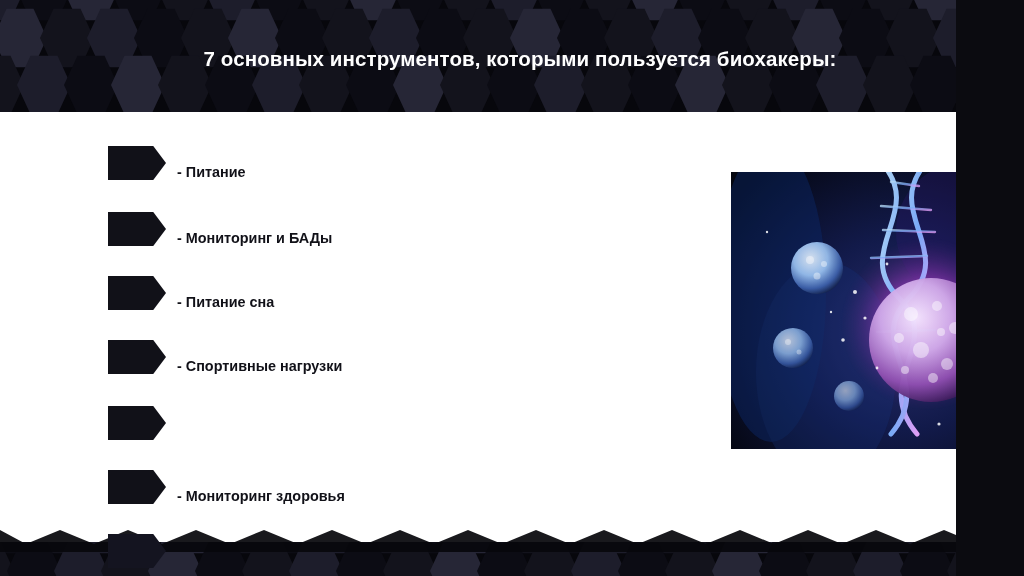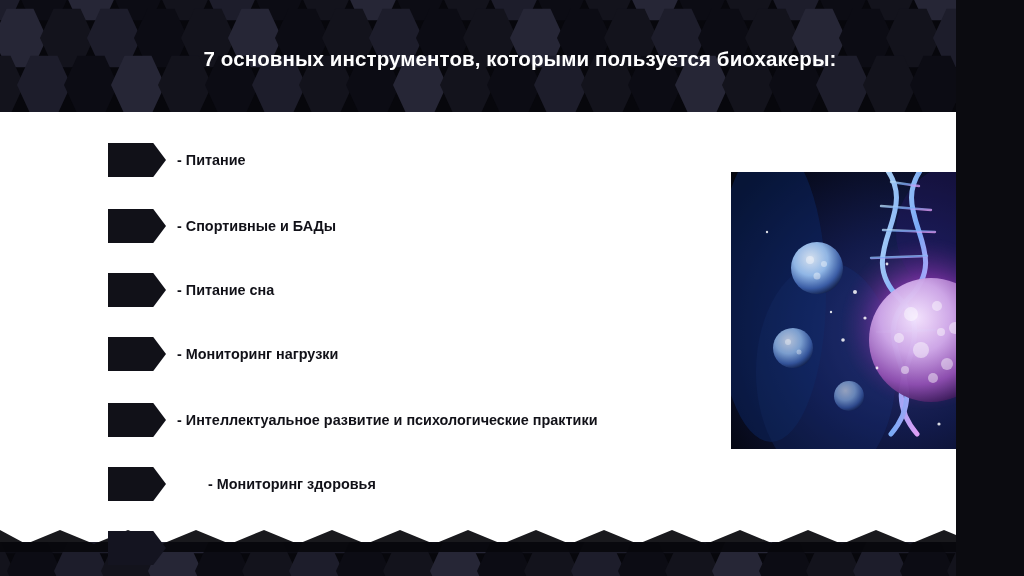--- a/index.html
+++ b/index.html
@@ -80,21 +80,21 @@
     position: absolute;
     left: 0; top: 112px;
     width: 740px; height: 430px;
     z-index: 5;
   }
   .bullet-row {
     position: absolute;
     left: 108px;
     height: 40px;
     display: flex;
-    align-items: center;
+    align-items: flex-end;
   }
   .chev {
     width: 58px; height: 34px;
     background: #111118;
     clip-path: polygon(0% 0%, 78% 0%, 100% 50%, 78% 100%, 0% 100%);
     flex: 0 0 auto;
   }
   .bullet-text {
     margin-left: 11px;
     color: #111118;
@@ -293,35 +293,34 @@
 
   <div class="title">7 основных инструментов, которыми пользуется биохакеры:</div>
 
   <div class="bullets">
     <div class="bullet-row" style="top:28px;">
       <div class="chev"></div>
       <div class="bullet-text">- Питание</div>
     </div>
     <div class="bullet-row" style="top:94px;">
       <div class="chev"></div>
-      <div class="bullet-text">- Спортивные и БАДы</div>
+      <div class="bullet-text">- Мониторинг и БАДы</div>
     </div>
     <div class="bullet-row" style="top:158px;">
       <div class="chev"></div>
       <div class="bullet-text">- Питание сна</div>
     </div>
     <div class="bullet-row" style="top:222px;">
       <div class="chev"></div>
-      <div class="bullet-text">- Мониторинг нагрузки</div>
+      <div class="bullet-text">- Спортивные нагрузки</div>
     </div>
     <div class="bullet-row" style="top:288px;">
       <div class="chev"></div>
-      <div class="bullet-text">- Интеллектуальное развитие и психологические практики</div>
-    </div>
-    <div class="bullet-row" style="top:352px;gap:31px;">
+    </div>
+    <div class="bullet-row" style="top:352px;">
       <div class="chev"></div>
       <div class="bullet-text">- Мониторинг здоровья</div>
     </div>
     <div class="bullet-row last" style="top:416px;">
       <div class="chev"></div>
     </div>
   </div>
 
   <div class="bio-image">
     <svg width="276" height="277" viewBox="0 0 276 277">

